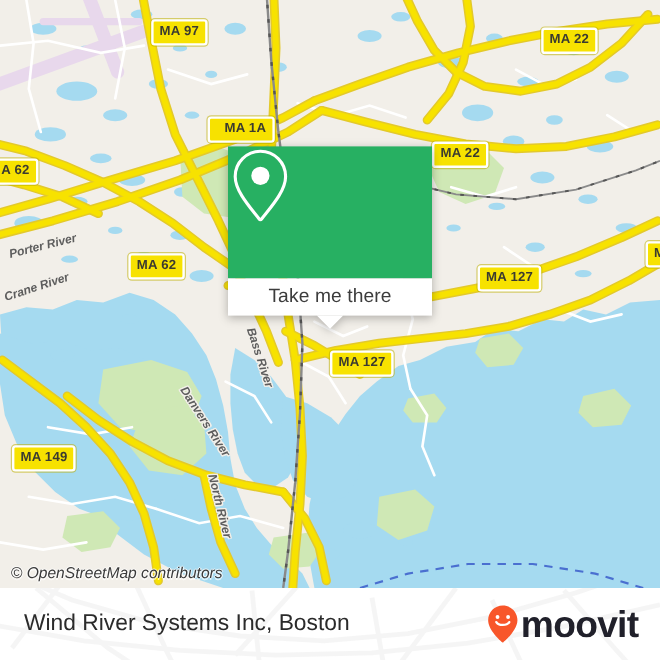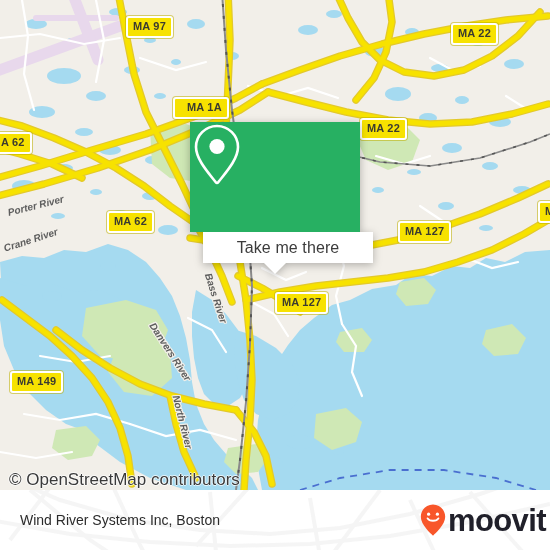--- a/index.html
+++ b/index.html
@@ -48,55 +48,56 @@
   .card{
     position:absolute;left:190px;top:122px;width:170px;
     filter:drop-shadow(0 2px 4px rgba(0,0,0,.28));
   }
   .card-green{
     background:#27b062;height:110px;width:170px;
     display:flex;align-items:center;justify-content:center;
   }
   .card-white{
     background:#ffffff;width:170px;height:31px;
-    display:flex;align-items:center;justify-content:center;margin-left:13px;
+    display:flex;align-items:center;justify-content:center;
   }
   .card-white span{
     font-size:16px;color:#3c3c3c;letter-spacing:.1px;
   }
   .card-tail{
     position:absolute;left:50%;top:141px;margin-left:-11px;
     width:0;height:0;
     border-left:11px solid transparent;
     border-right:11px solid transparent;
     border-top:11px solid #ffffff;
   }
 
   
   .attrib{
     position:absolute;left:9px;top:470px;
-    font-size:17px;color:#3a3a3a;
+    font-size:13px;color:#3a3a3a;
     text-shadow:
       1px 0 0 rgba(255,255,255,.7),-1px 0 0 rgba(255,255,255,.7),
       0 1px 0 rgba(255,255,255,.7),0 -1px 0 rgba(255,255,255,.7);
     white-space:nowrap;
+    font-style:italic;
   }
 
   
   .bottombar{
     position:absolute;left:0;top:490px;width:550px;height:60px;
     background:#ffffff;overflow:hidden;
   }
   .bottombar .watermark{position:absolute;left:0;top:-490px;opacity:.07;}
   .bar-title{
     position:absolute;left:20px;top:50%;transform:translateY(-50%);
-    font-size:14px;color:#2b2b2b;white-space:nowrap;
+    font-size:19px;color:#2b2b2b;white-space:nowrap;
   }
   .brand{
-    position:absolute;right:4px;top:50%;transform:translateY(-50%);
+    position:absolute;right:18px;top:50%;transform:translateY(-50%);
     display:flex;align-items:center;gap:2px;
   }
   .brand .pinlogo{width:26px;height:32px;display:block;}
   .brand .wordmark{
     font-size:31px;font-weight:bold;color:#20202a;
     letter-spacing:-.6px;line-height:1;
   }
 </style>
 </head>
 <body>

